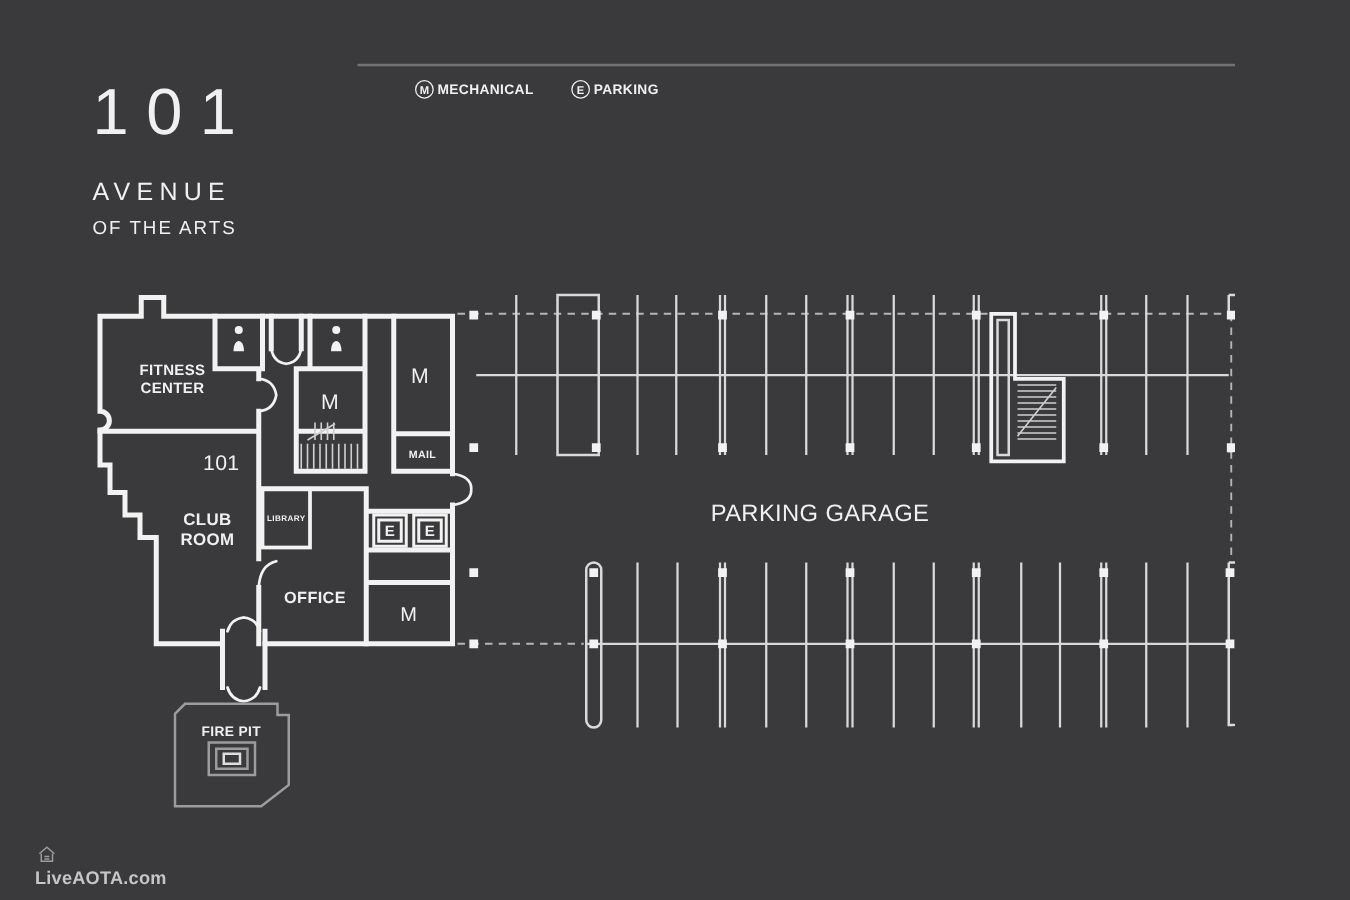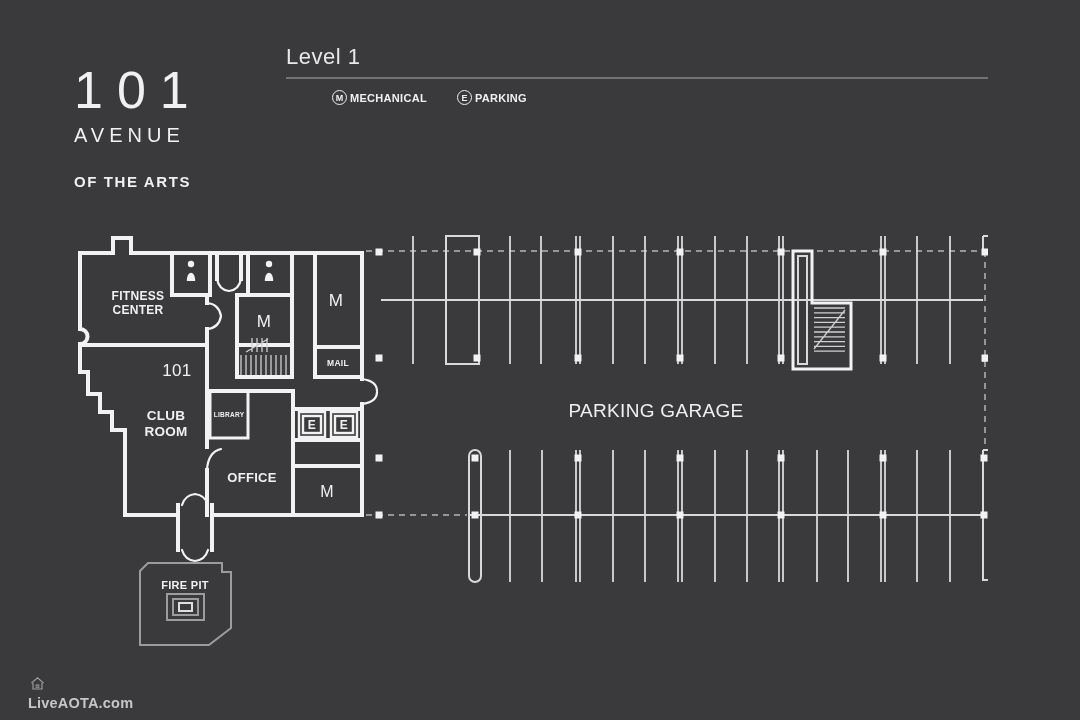--- a/index.html
+++ b/index.html
@@ -2,22 +2,22 @@
 <html style="--background: #3a3a3c; --wall: #f2f2f2; --thin_line: #d9d9d9; --dashed_line: #b5b5b5; --muted_line: #9c9c9c; --text_bright: #f0f0f0; --rule: #737373; --footer_text: #c6c6c6;"><head>
 <meta charset="utf-8">
 <style>
   html,body{margin:0;padding:0;background:#3a3a3c;}
   .stage{position:relative;width:988px;height:720px;overflow:hidden;
          background:var(--background,#3a3a3c);font-family:"Liberation Sans",sans-serif;}
 
   
   .logo{position:absolute;left:74px;top:64px;color:var(--text_bright,#f0f0f0);}
   .logo-number{font-size:52px;font-weight:200;letter-spacing:14px;line-height:1;}
-  .logo-line1{font-size:20px;letter-spacing:5px;margin-top:8px;font-weight:400;}
-  .logo-line2{font-size:15px;letter-spacing:1.6px;margin-top:26px;font-weight:700;}
+  .logo-line1{font-size:20px;letter-spacing:5px;margin-top:27px;font-weight:400;}
+  .logo-line2{font-size:15px;letter-spacing:1.6px;margin-top:8px;font-weight:400;}
 
   
   .header{position:absolute;left:286px;top:44px;width:756px;}
   .level-title{font-size:22px;color:#e8e8e8;font-weight:400;letter-spacing:.5px;}
   .header-rule{height:2px;background:var(--rule,#737373);margin-top:7px;}
   .legend{display:flex;gap:30px;margin-top:11px;padding-left:46px;}
   .legend-item{display:flex;align-items:center;gap:3px;}
   .legend-circle{width:13px;height:13px;border:1.5px solid var(--text_bright,#f0f0f0);
     border-radius:50%;display:flex;align-items:center;justify-content:center;
     font-size:9px;font-weight:bold;color:var(--text_bright,#f0f0f0);}
@@ -52,21 +52,20 @@
 
 <div class="stage">
 
   <div class="logo">
     <div class="logo-number">101</div>
     <div class="logo-line1">AVENUE</div>
     <div class="logo-line2">OF THE ARTS</div>
   </div>
 
   <div class="header">
-    <div class="level-title">Level 1</div>
     <div class="header-rule"></div>
     <div class="legend">
       <div class="legend-item">
         <span class="legend-circle">M</span>
         <span class="legend-label">MECHANICAL</span>
       </div>
       <div class="legend-item">
         <span class="legend-circle">E</span>
         <span class="legend-label">PARKING</span>
       </div>

